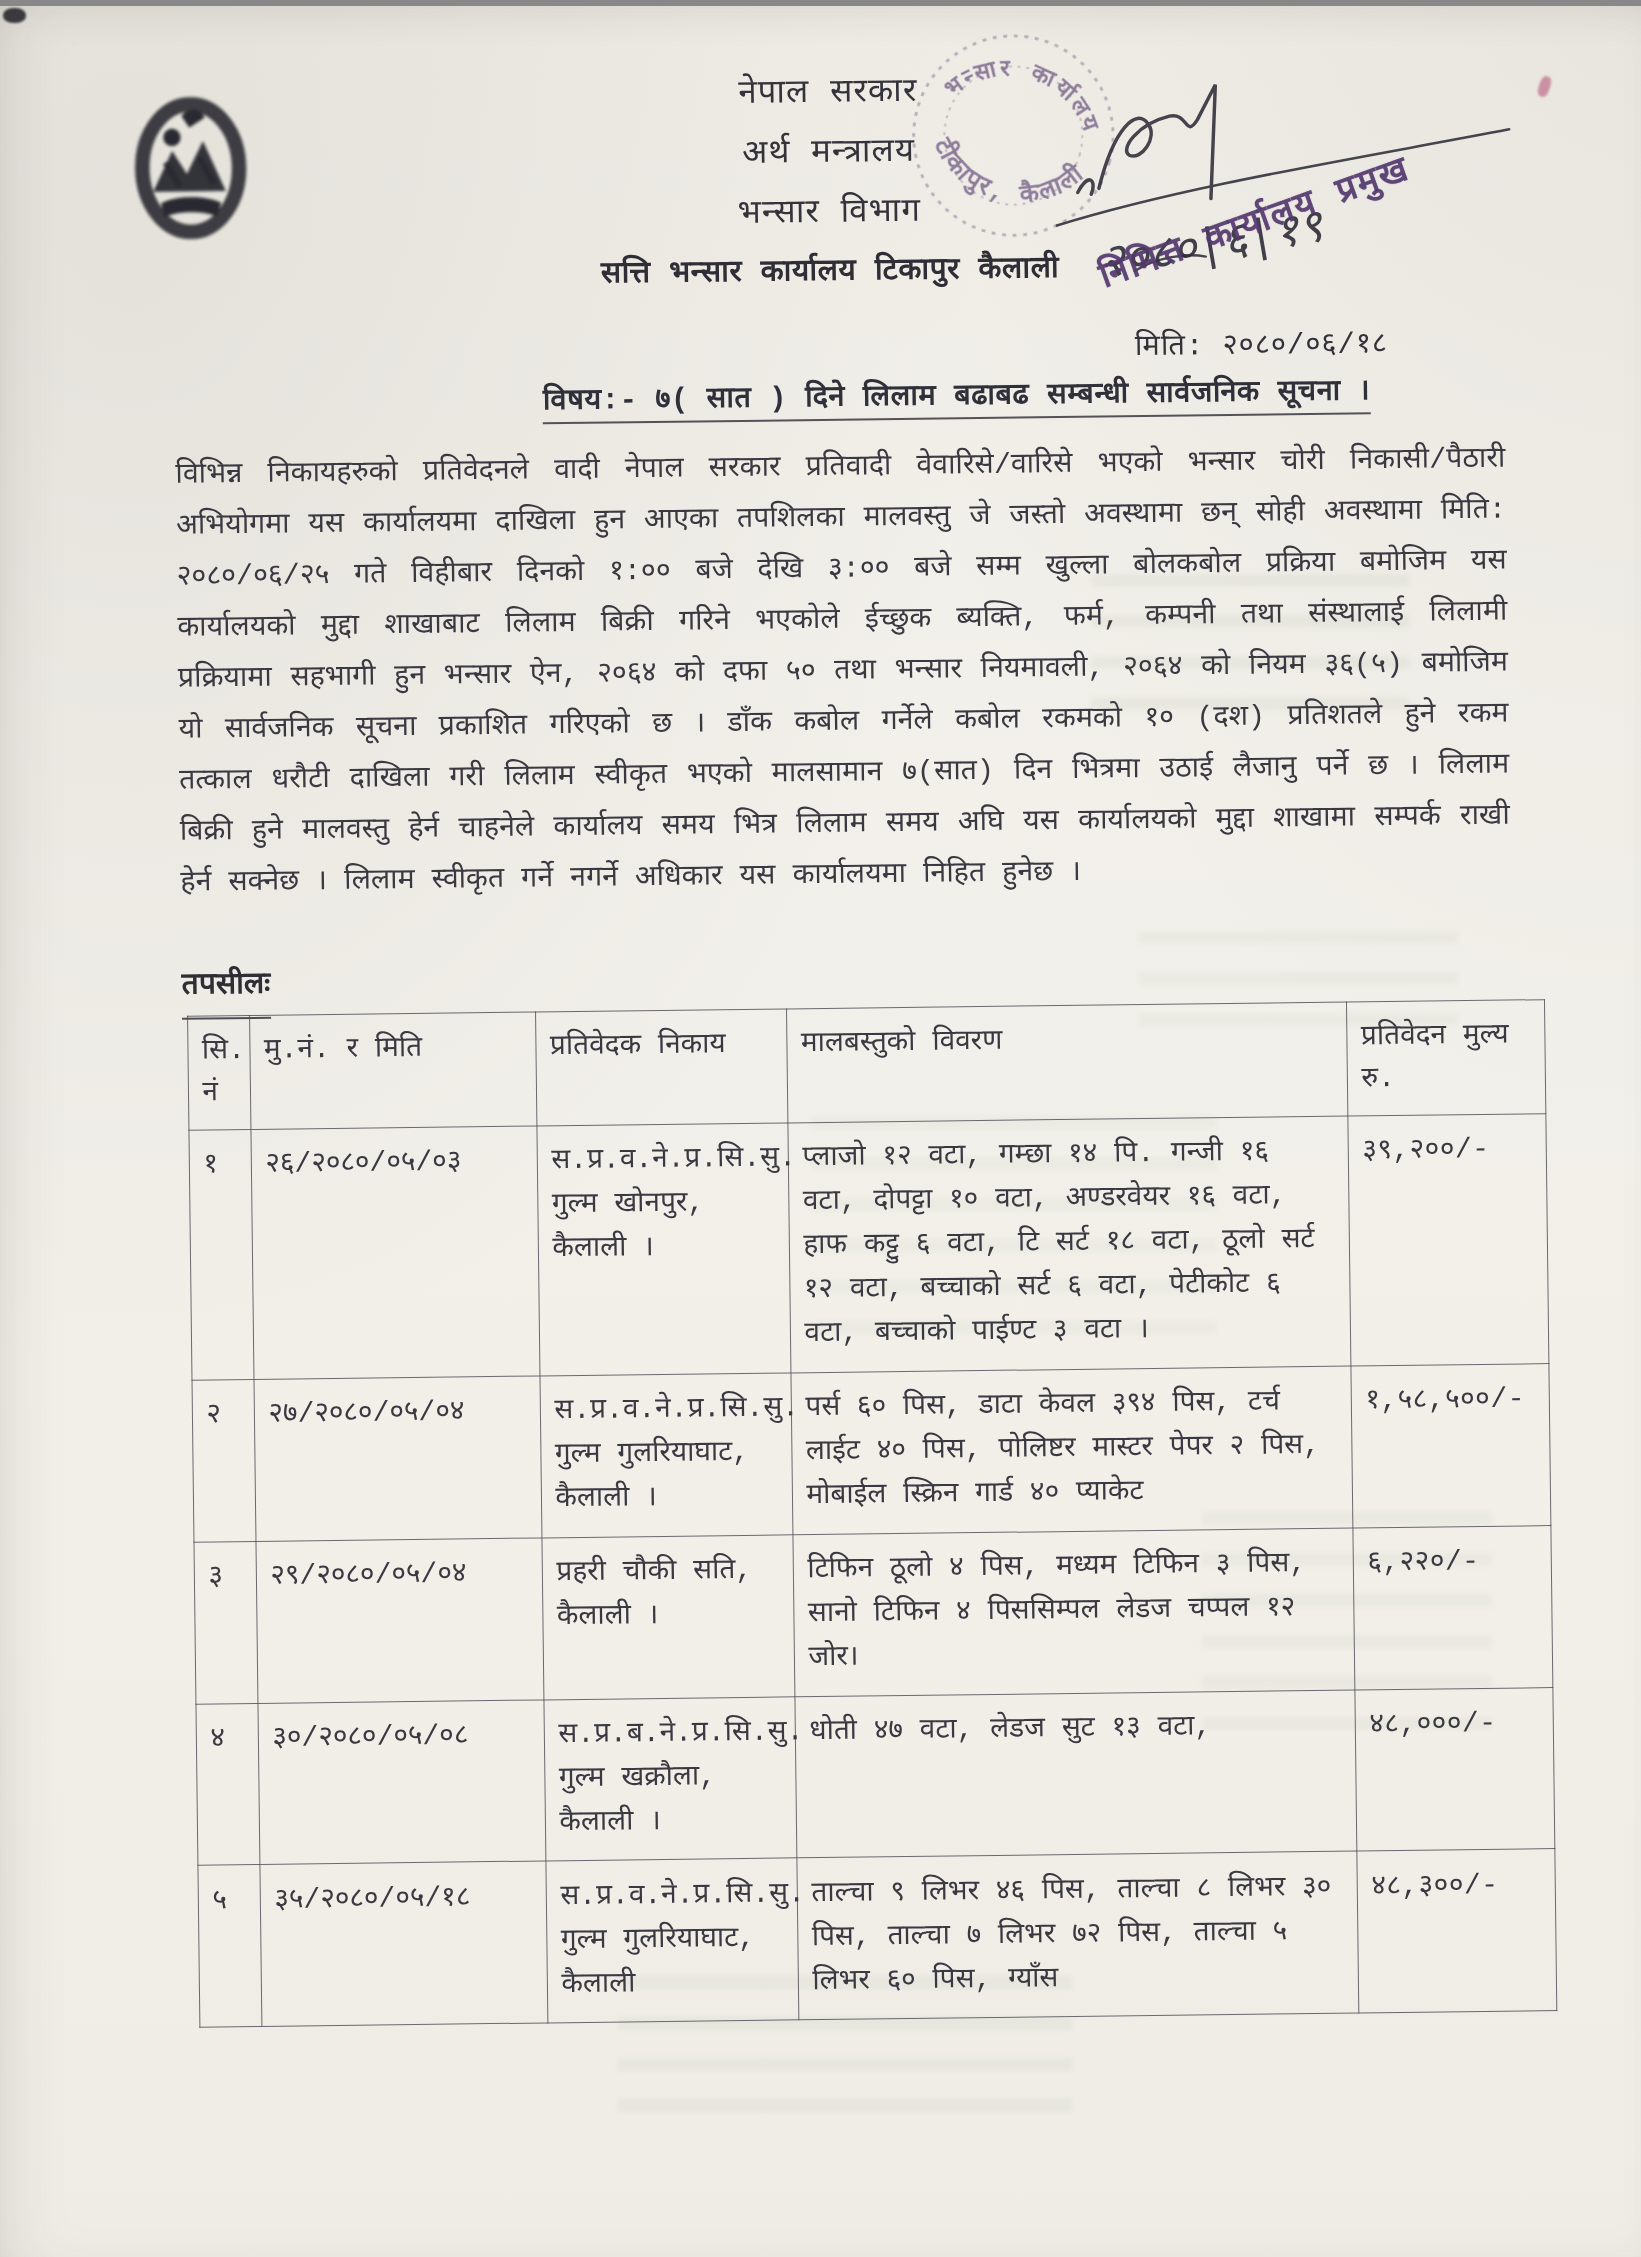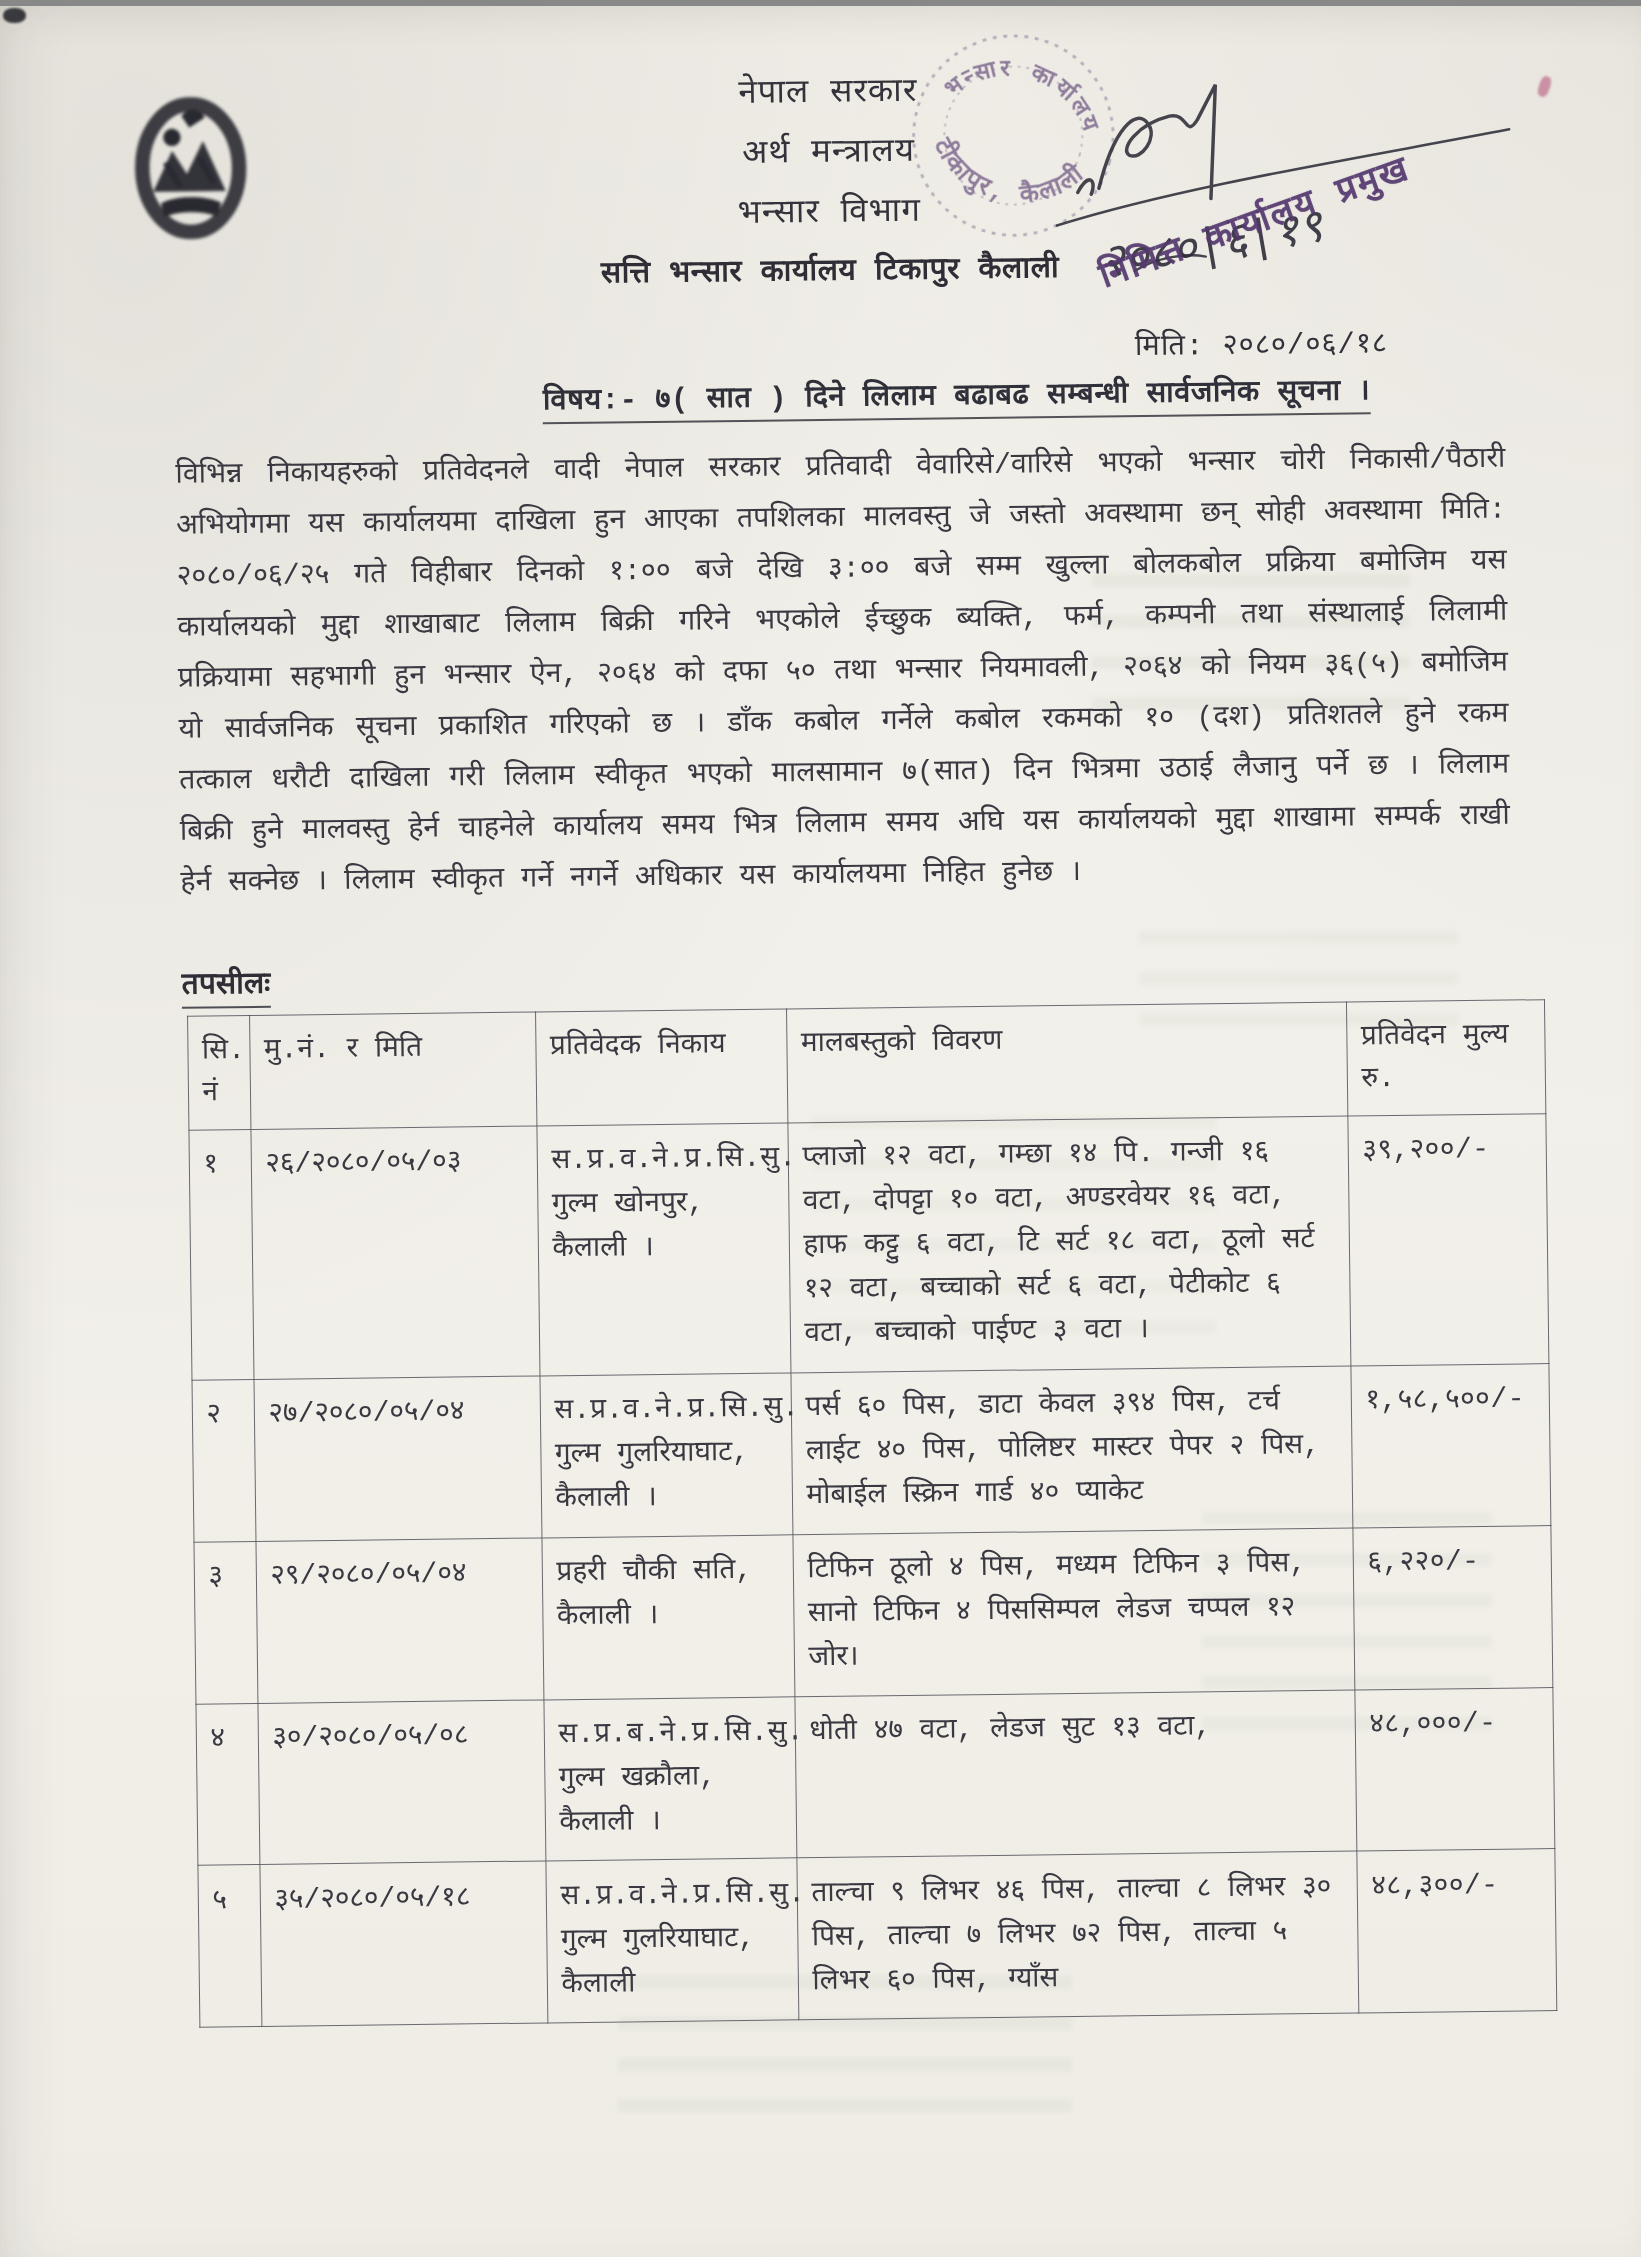--- a/index.html
+++ b/index.html
@@ -39,21 +39,21 @@
   
   .subject-wrap{position:absolute;left:463px;top:369px;width:1004px;text-align:center;}
   .subject{font-size:29px;font-weight:bold;letter-spacing:0.5px;color:#30303a;
     border-bottom:2.4px solid rgba(55,55,64,.85);padding-bottom:3.9px;}
   .body-par{position:absolute;left:183px;top:436px;width:1330px;font-size:28.5px;color:#3a3942;}
   .bline{height:51px;line-height:51px;text-align:justify;text-align-last:justify;white-space:nowrap;}
   .bline.last{text-align:left;text-align-last:left;}
 
   
   .sched-head{position:absolute;left:183px;top:948px;font-size:30px;font-weight:bold;color:#2f2e37;
-    border-bottom:2.9px solid rgba(50,50,60,.85);padding-bottom:4px;}
+    border-bottom:2.9px solid rgba(50,50,60,.85);padding-bottom:15px;}
   table.sched{
     position:absolute;left:188px;top:1002px;width:1357px;
     border-collapse:collapse;table-layout:fixed;
     font-size:28px;color:#3a3942;
   }
   table.sched col.c1{width:62px;} table.sched col.c2{width:286px;}
   table.sched col.c3{width:251px;} table.sched col.c4{width:560px;}
   table.sched col.c5{width:198px;}
   table.sched th, table.sched td{
     border:1.7px solid rgba(68,68,78,.78);

